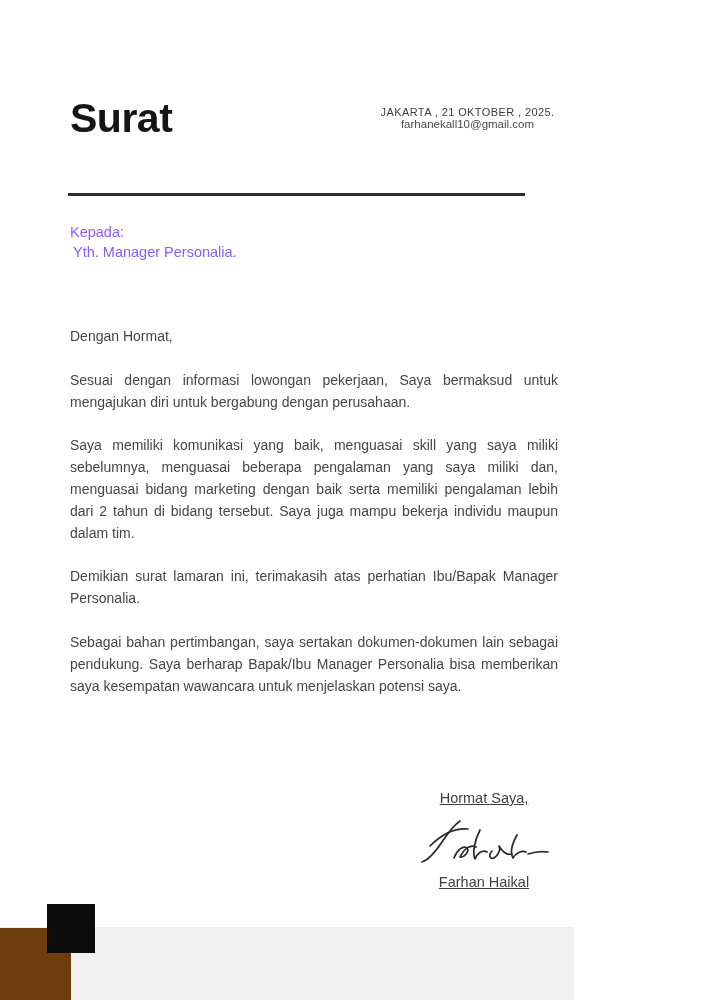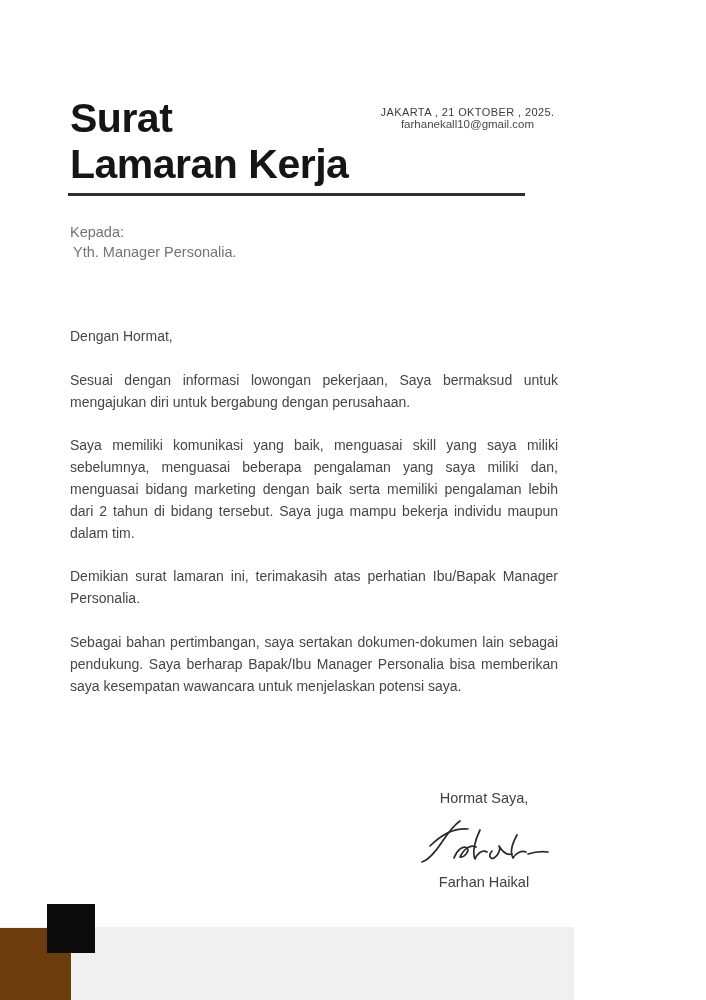--- a/index.html
+++ b/index.html
@@ -36,54 +36,53 @@
   }
   .title span{display:block;}
   .date-block{
     position:absolute;left:377px;top:106px;width:181px;
     text-align:center;color:#3c3c3c;
   }
   .date-line{font-size:11px;letter-spacing:0.4px;}
   .email-line{font-size:11.5px;color:#4a4a4a;}
   .divider{position:absolute;left:68px;top:193px;width:457px;height:3px;background:var(--rule);}
   
-  .recipient{position:absolute;left:70px;top:222px;font-size:14.5px;line-height:20px;color:#737373;}
+  .recipient{position:absolute;left:70px;top:222px;font-size:14.5px;line-height:20px;color:#8b5cf6;}
   .recipient .name{padding-left:3px;}
   
   .body-block{
     position:absolute;left:70px;top:326px;width:488px;
     font-size:14px;line-height:21.8px;color:var(--text);
   }
   .body-block p{margin:0 0 22px 0;text-align:justify;}
   .body-block p.salutation{text-align:left;}
   .body-block p:last-child{margin-bottom:0;}
   
   .sig-block{
     position:absolute;left:408px;top:790px;width:152px;
-    text-align:center;font-size:14.5px;color:#3f3f3f;
+    text-align:center;font-size:14.5px;color:#3f3f3f;text-decoration:underline;
   }
   .sig-svg{display:block;margin:10px auto 4px auto;}
   .sig-svg path{fill:none;stroke:#2a2a2a;stroke-width:1.7;stroke-linecap:round;stroke-linejoin:round;}
 </style>
 </head>
 <body>
 
 <div class="page">
 
   <div class="deco tr-gray"></div>
   <div class="deco tr-black"></div>
   <div class="deco tr-brown"></div>
   <div class="deco v-rule"></div>
   <div class="deco bottom-band"></div>
   <div class="deco bl-brown"></div>
   <div class="deco bl-black"></div>
 
   <h1 class="title">
     <span>Surat</span>
-    <span>Lamaran Kerja</span>
   </h1>
 
   <div class="date-block">
     <div class="date-line">JAKARTA , 21 OKTOBER , 2025.</div>
     <div class="email-line">farhanekall10@gmail.com</div>
   </div>
 
   <div class="divider"></div>
 
   <div class="recipient">

